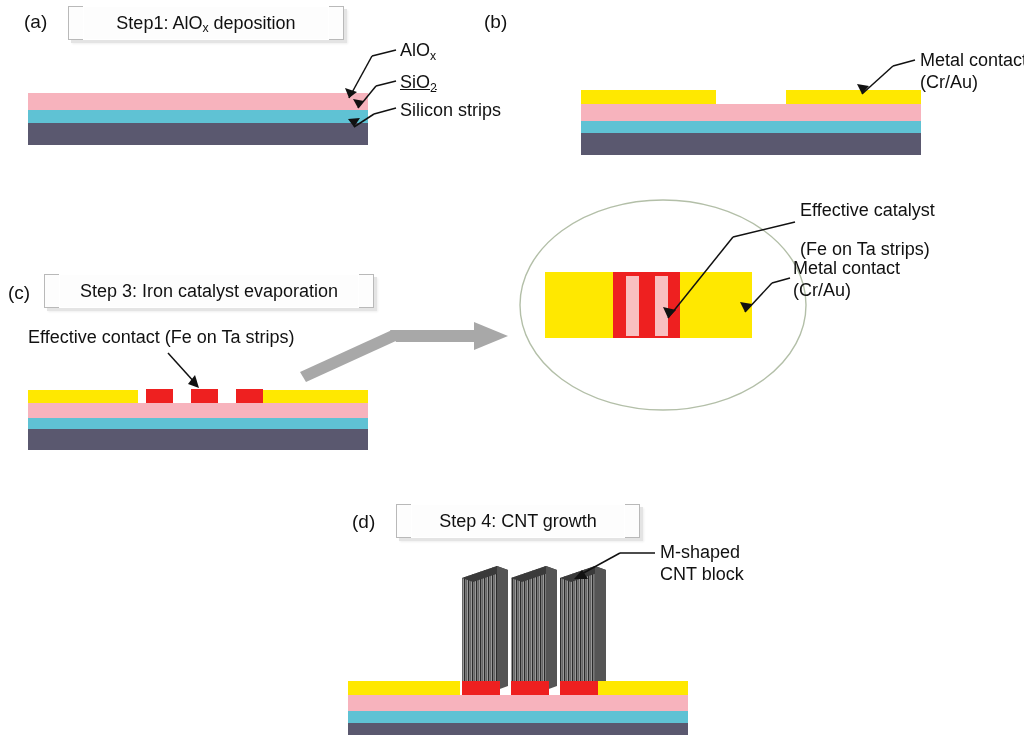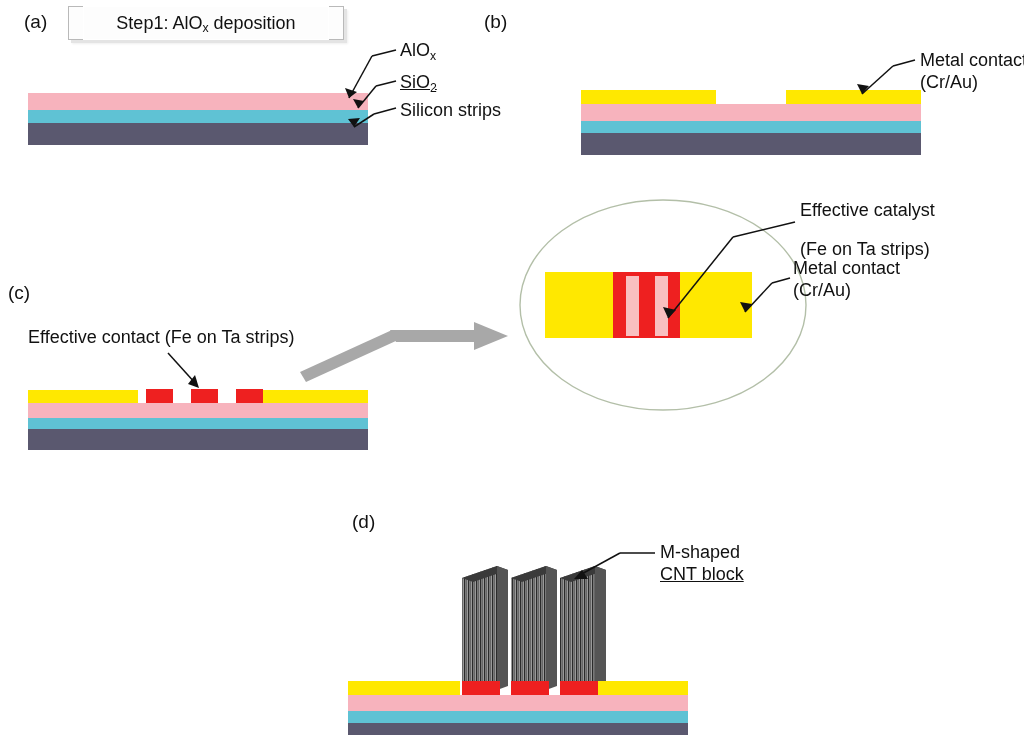--- a/index.html
+++ b/index.html
@@ -133,20 +133,25 @@
       <path d="M893,66 L862,94"></path>
     </g>
     <polygon points="862,94 857,84 869,86" fill="#111111"></polygon>
   </svg>
 
   <div class="abs anno" style="left:920px; top:50px;">Metal contact</div>
   <div class="abs anno" style="left:920px; top:72px;">(Cr/Au)</div>
 
   <div class="abs panel-letter" style="left:8px; top:283px;">(c)</div>
 
+  <div class="abs step-box" style="left:44px; top:274px; width:330px; height:34px;">
+    <div class="inner">
+      <span>Step 3: Iron catalyst evaporation</span>
+    </div>
+  </div>
 
   <div class="abs anno" style="left:28px; top:327px;">Effective contact (Fe on Ta strips)</div>
 
   <svg class="overlay" width="1024" height="735">
     <g stroke="#111111" stroke-width="1.5" fill="none">
       <path d="M168,353 L196,384"></path>
     </g>
     <polygon points="199,388 188,384 195,375" fill="#111111"></polygon>
   </svg>
 
@@ -194,20 +199,25 @@
   </svg>
 
   <div class="abs anno" style="left:800px; top:200px;">Effective catalyst</div>
   <div class="abs anno" style="left:800px; top:216px;margin-top:23px;">(Fe on Ta strips)</div>
   <div class="abs anno" style="left:793px; top:258px;">Metal contact</div>
   <div class="abs anno" style="left:793px; top:280px;">(Cr/Au)</div>
 
 
   <div class="abs panel-letter" style="left:352px; top:512px;">(d)</div>
 
+  <div class="abs step-box" style="left:396px; top:504px; width:244px; height:34px;">
+    <div class="inner">
+      <span>Step 4: CNT growth</span>
+    </div>
+  </div>
 
   <svg class="overlay" width="1024" height="735">
     <defs>
       <linearGradient id="cntgrad" x1="0" y1="0" x2="1" y2="0">
         <stop offset="0%" stop-color="#5e5e5e"></stop>
         <stop offset="12%" stop-color="#2e2e2e"></stop>
         <stop offset="30%" stop-color="#8d8d8d"></stop>
         <stop offset="46%" stop-color="#3c3c3c"></stop>
         <stop offset="62%" stop-color="#a5a5a5"></stop>
         <stop offset="78%" stop-color="#4a4a4a"></stop>
@@ -242,21 +252,21 @@
 
   <svg class="overlay" width="1024" height="735">
     <g stroke="#111111" stroke-width="1.5" fill="none">
       <path d="M655,553 L620,553"></path>
       <path d="M620,553 L578,576"></path>
     </g>
     <polygon points="574,579 582,570 588,579" fill="#111111"></polygon>
   </svg>
 
   <div class="abs anno" style="left:660px; top:542px;">M-shaped</div>
-  <div class="abs anno" style="left:660px; top:564px;text-decoration:underline;">CNT block</div>
+  <div class="abs anno" style="left:660px; top:564px;">CNT block</div>
 
   <div class="abs" style="left:348px; top:681px; width:340px; height:54px;">
     <div class="layer lay-metal" style="left:0; top:0; width:112px; height:14px;"></div>
     <div class="layer lay-metal" style="left:228px; top:0; width:112px; height:14px;"></div>
     <div class="layer lay-fe" style="left:114px; top:0; width:38px; height:14px;"></div>
     <div class="layer lay-fe" style="left:163px; top:0; width:38px; height:14px;"></div>
     <div class="layer lay-fe" style="left:212px; top:0; width:38px; height:14px;"></div>
     <div class="layer lay-alox" style="left:0; top:14px; width:340px; height:16px;"></div>
     <div class="layer lay-sio2" style="left:0; top:30px; width:340px; height:12px;"></div>
     <div class="layer lay-si" style="left:0; top:42px; width:340px; height:22px;"></div>

